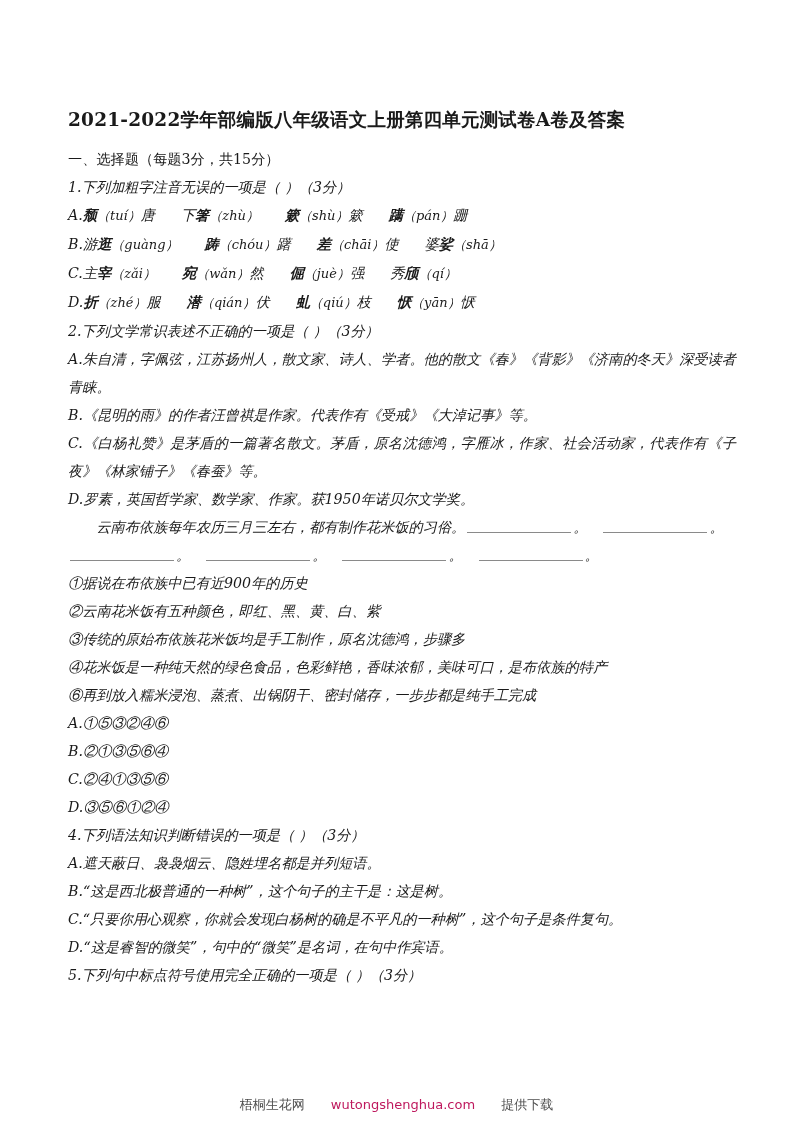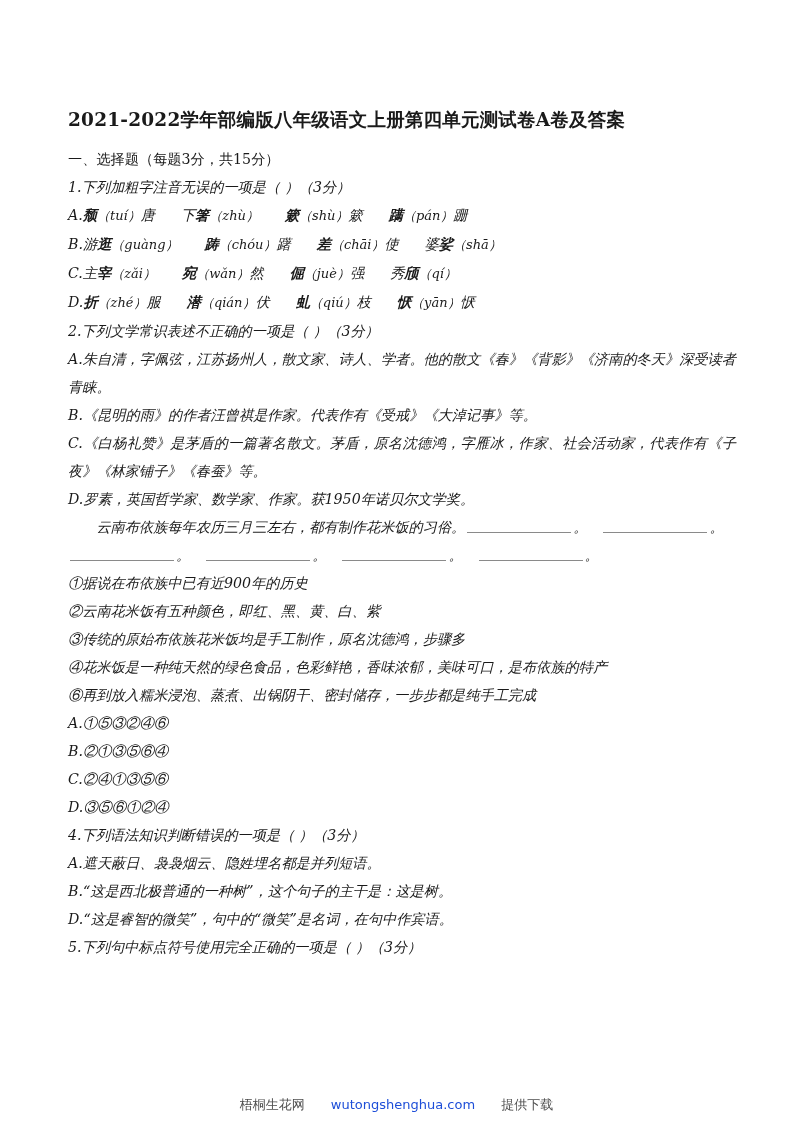--- a/index.html
+++ b/index.html
@@ -91,21 +91,21 @@
     text-align: center;
     color: #4d4d4d;
     font-size: 13px;
   }
   .footer .fcn {
     font-family: "DejaVu Sans", "Liberation Sans", sans-serif;
   }
   .footer .furl {
     font-family: "DejaVu Sans", "Liberation Sans", sans-serif;
     margin: 8px 26px;
-    color: #1d4ed8;
+    color: #be185d;
   }
 </style>
 </head>
 <body>
 
 <div class="page">
   <div class="content">
 
     <h1 class="doc-title">2021-2022学年部编版八年级语文上册第四单元测试卷A卷及答案</h1>
 
@@ -140,20 +140,21 @@
       <p class="line">A.①⑤③②④⑥</p>
       <p class="line">B.②①③⑤⑥④</p>
       <p class="line">C.②④①③⑤⑥</p>
       <p class="line">D.③⑤⑥①②④</p>
     </div>
 
     <p class="line">4.下列语法知识判断错误的一项是（    ）（3分）</p>
     <div>
       <p class="line wrap">A.遮天蔽日、袅袅烟云、隐姓埋名都是并列短语。</p>
       <p class="line wrap">B.“这是西北极普通的一种树”，这个句子的主干是：这是树。</p>
+      <p class="line wrap">C.“只要你用心观察，你就会发现白杨树的确是不平凡的一种树”，这个句子是条件复句。</p>
       <p class="line wrap">D.“这是睿智的微笑”，句中的“微笑”是名词，在句中作宾语。</p>
     </div>
 
     <p class="line">5.下列句中标点符号使用完全正确的一项是（    ）（3分）</p>
 
   </div>
 
   <div class="footer">
     <span class="fcn">梧桐生花网</span><span class="furl">wutongshenghua.com</span><span class="fcn">提供下载</span>
   </div>

